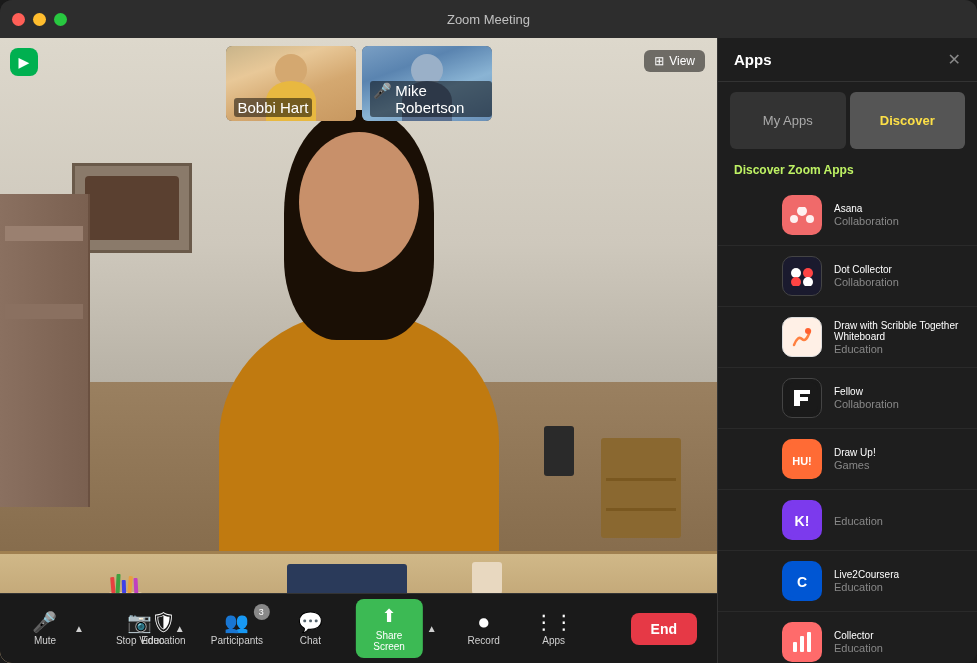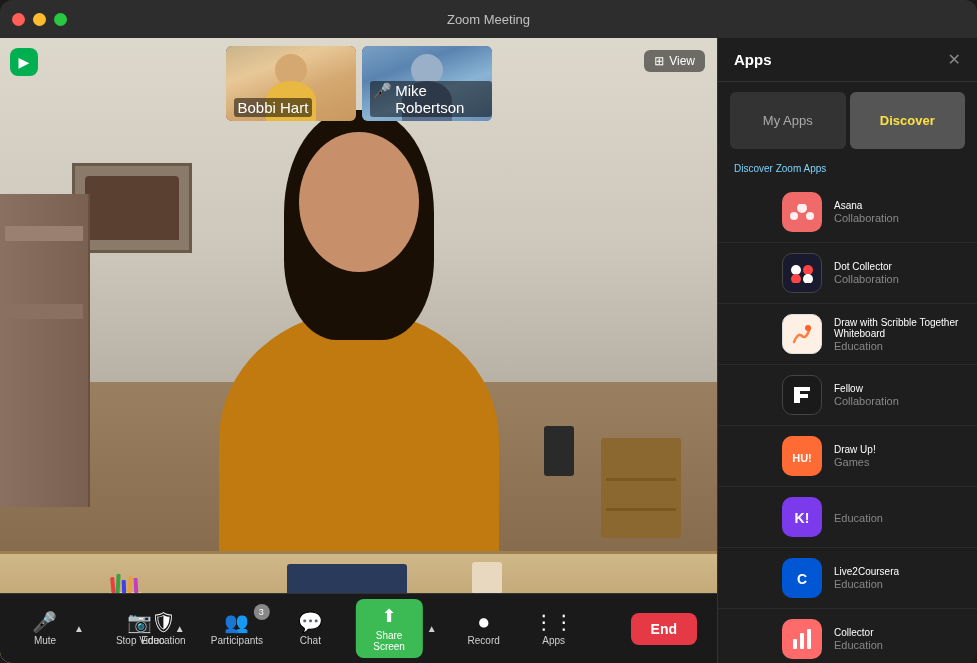--- a/index.html
+++ b/index.html
@@ -325,23 +325,23 @@
 
     .apps-tab-active {
       background: #555;
       color: #fde047;
       font-weight: 600;
     }
 
     
     .discover-heading {
       padding: 4px 16px 8px;
-      color: #7dd3fc;
-      font-size: 10px;
-      font-weight: 400;
+      color: #bef264;
+      font-size: 12px;
+      font-weight: 700;
     }
 
     
     .apps-list {
       flex: 1;
       overflow-y: auto;
       padding: 0;
     }
 
     .apps-list::-webkit-scrollbar {

